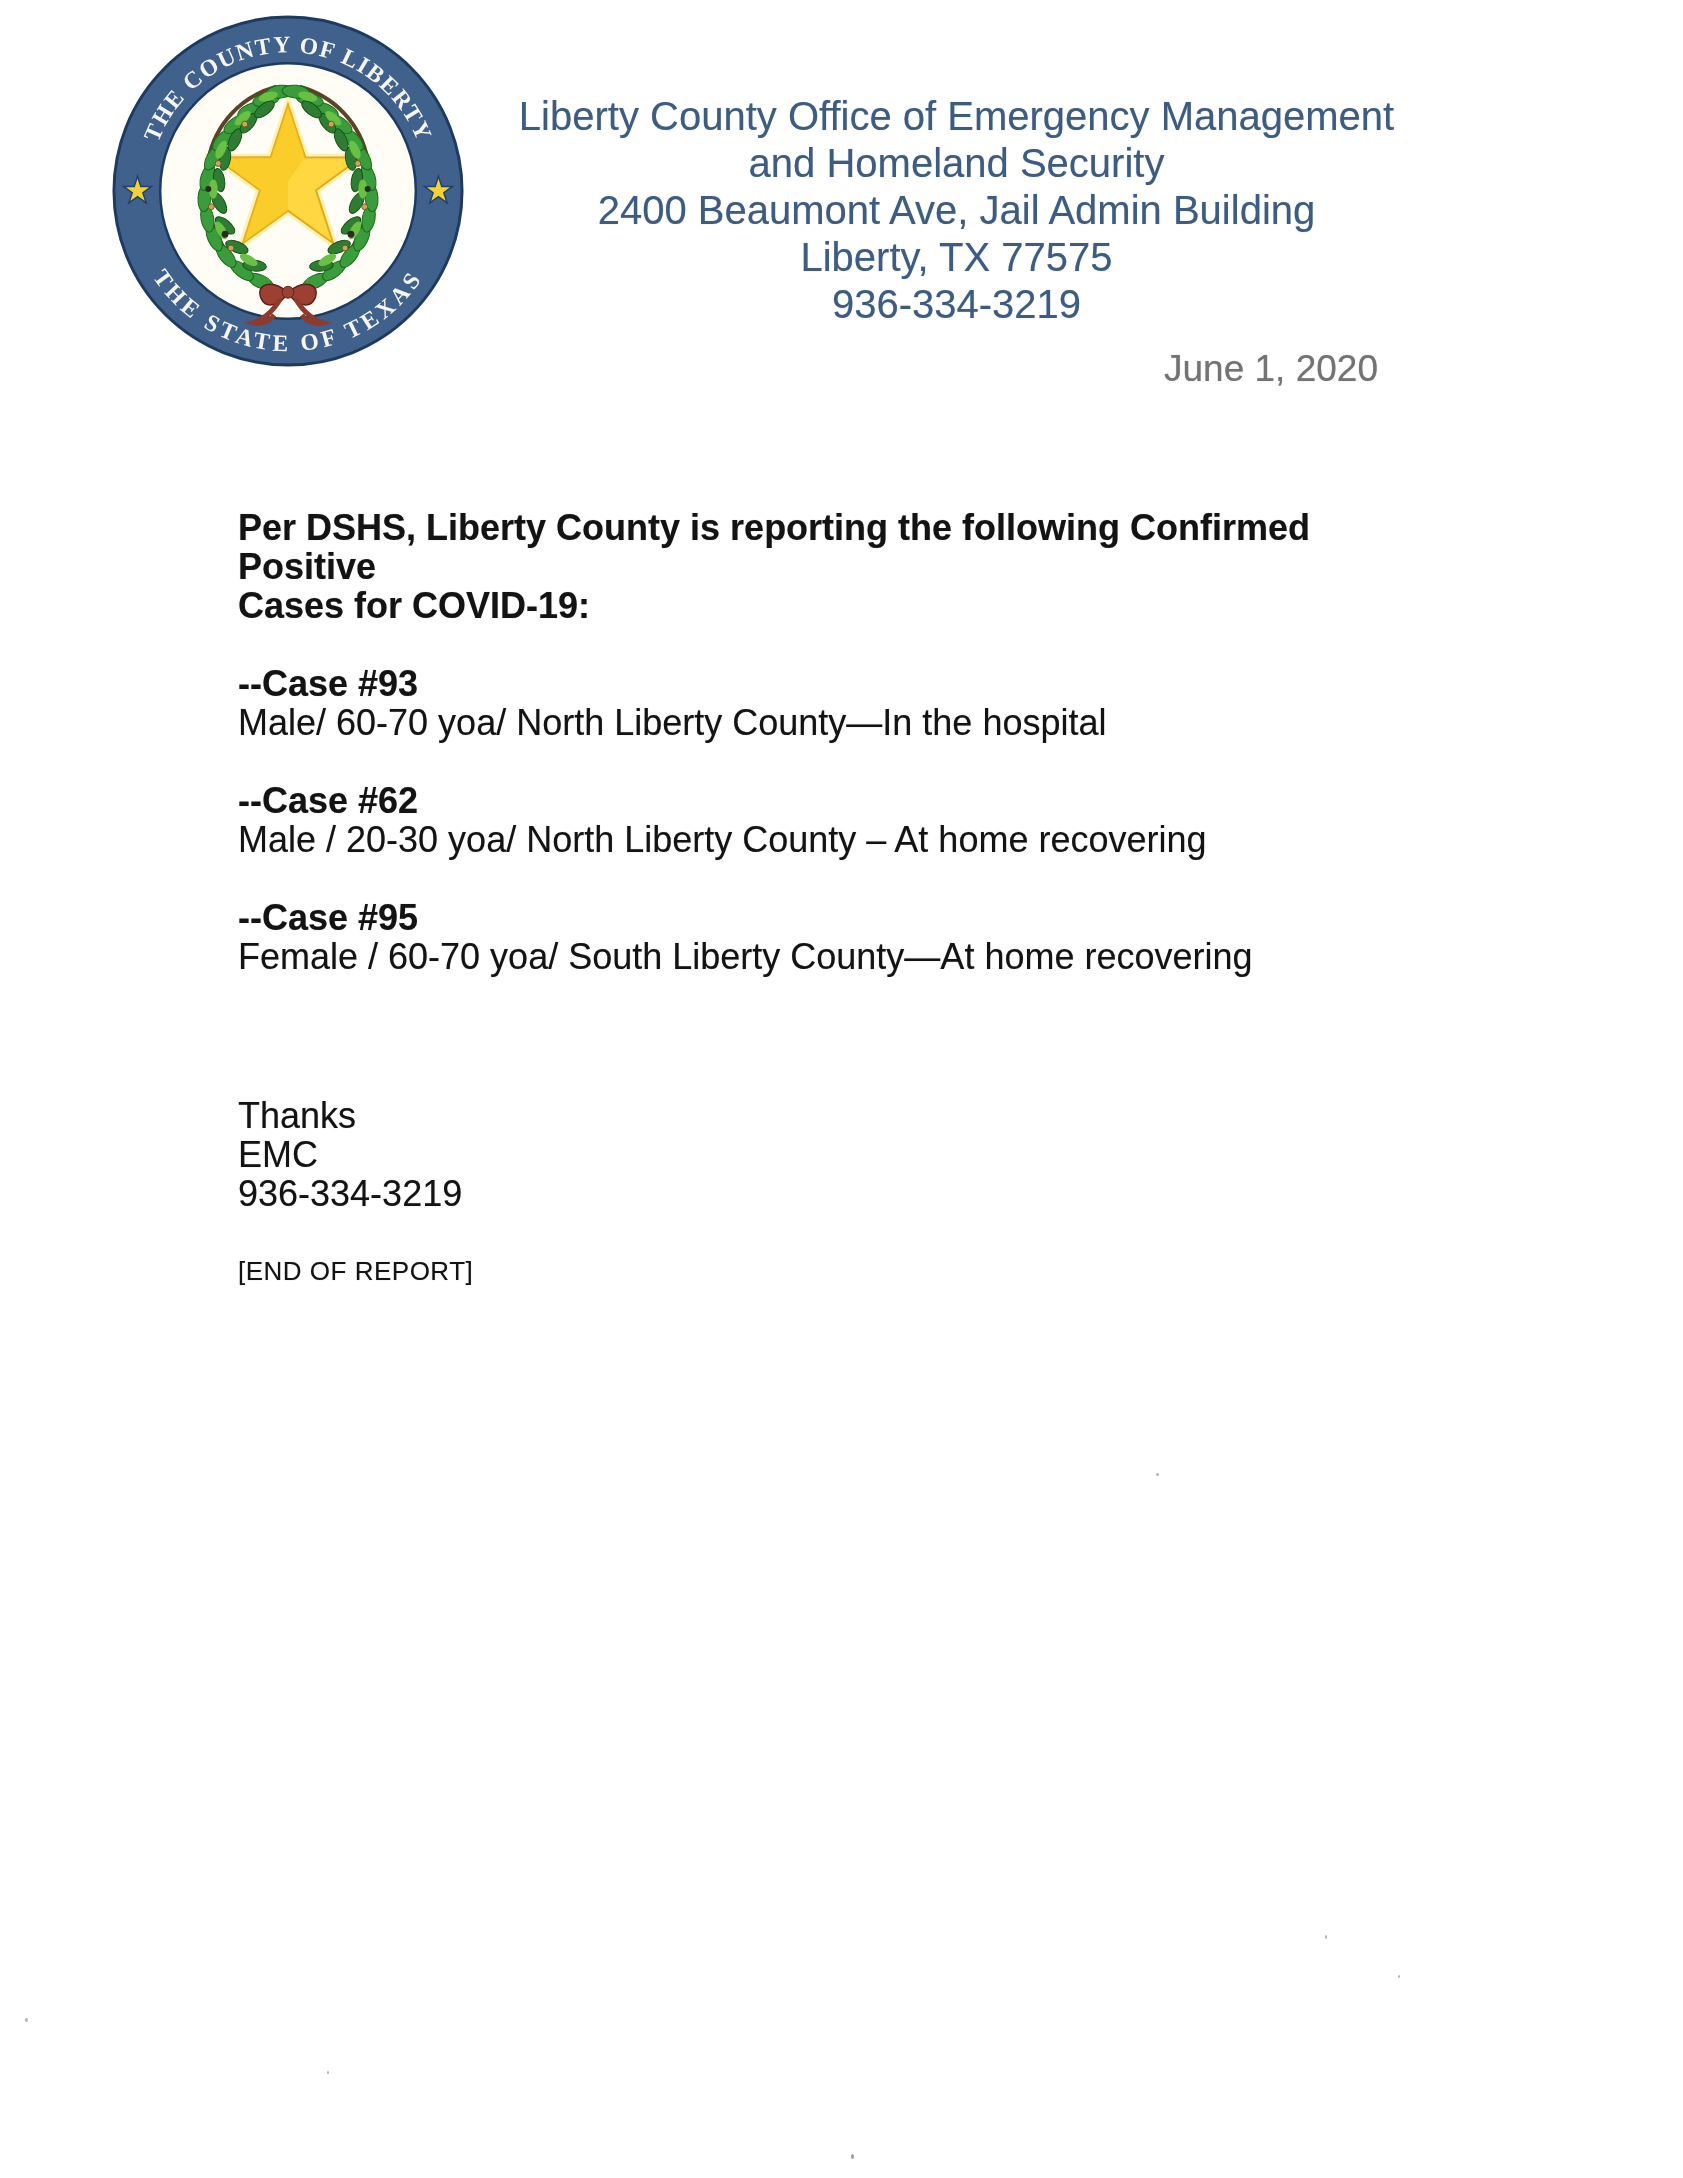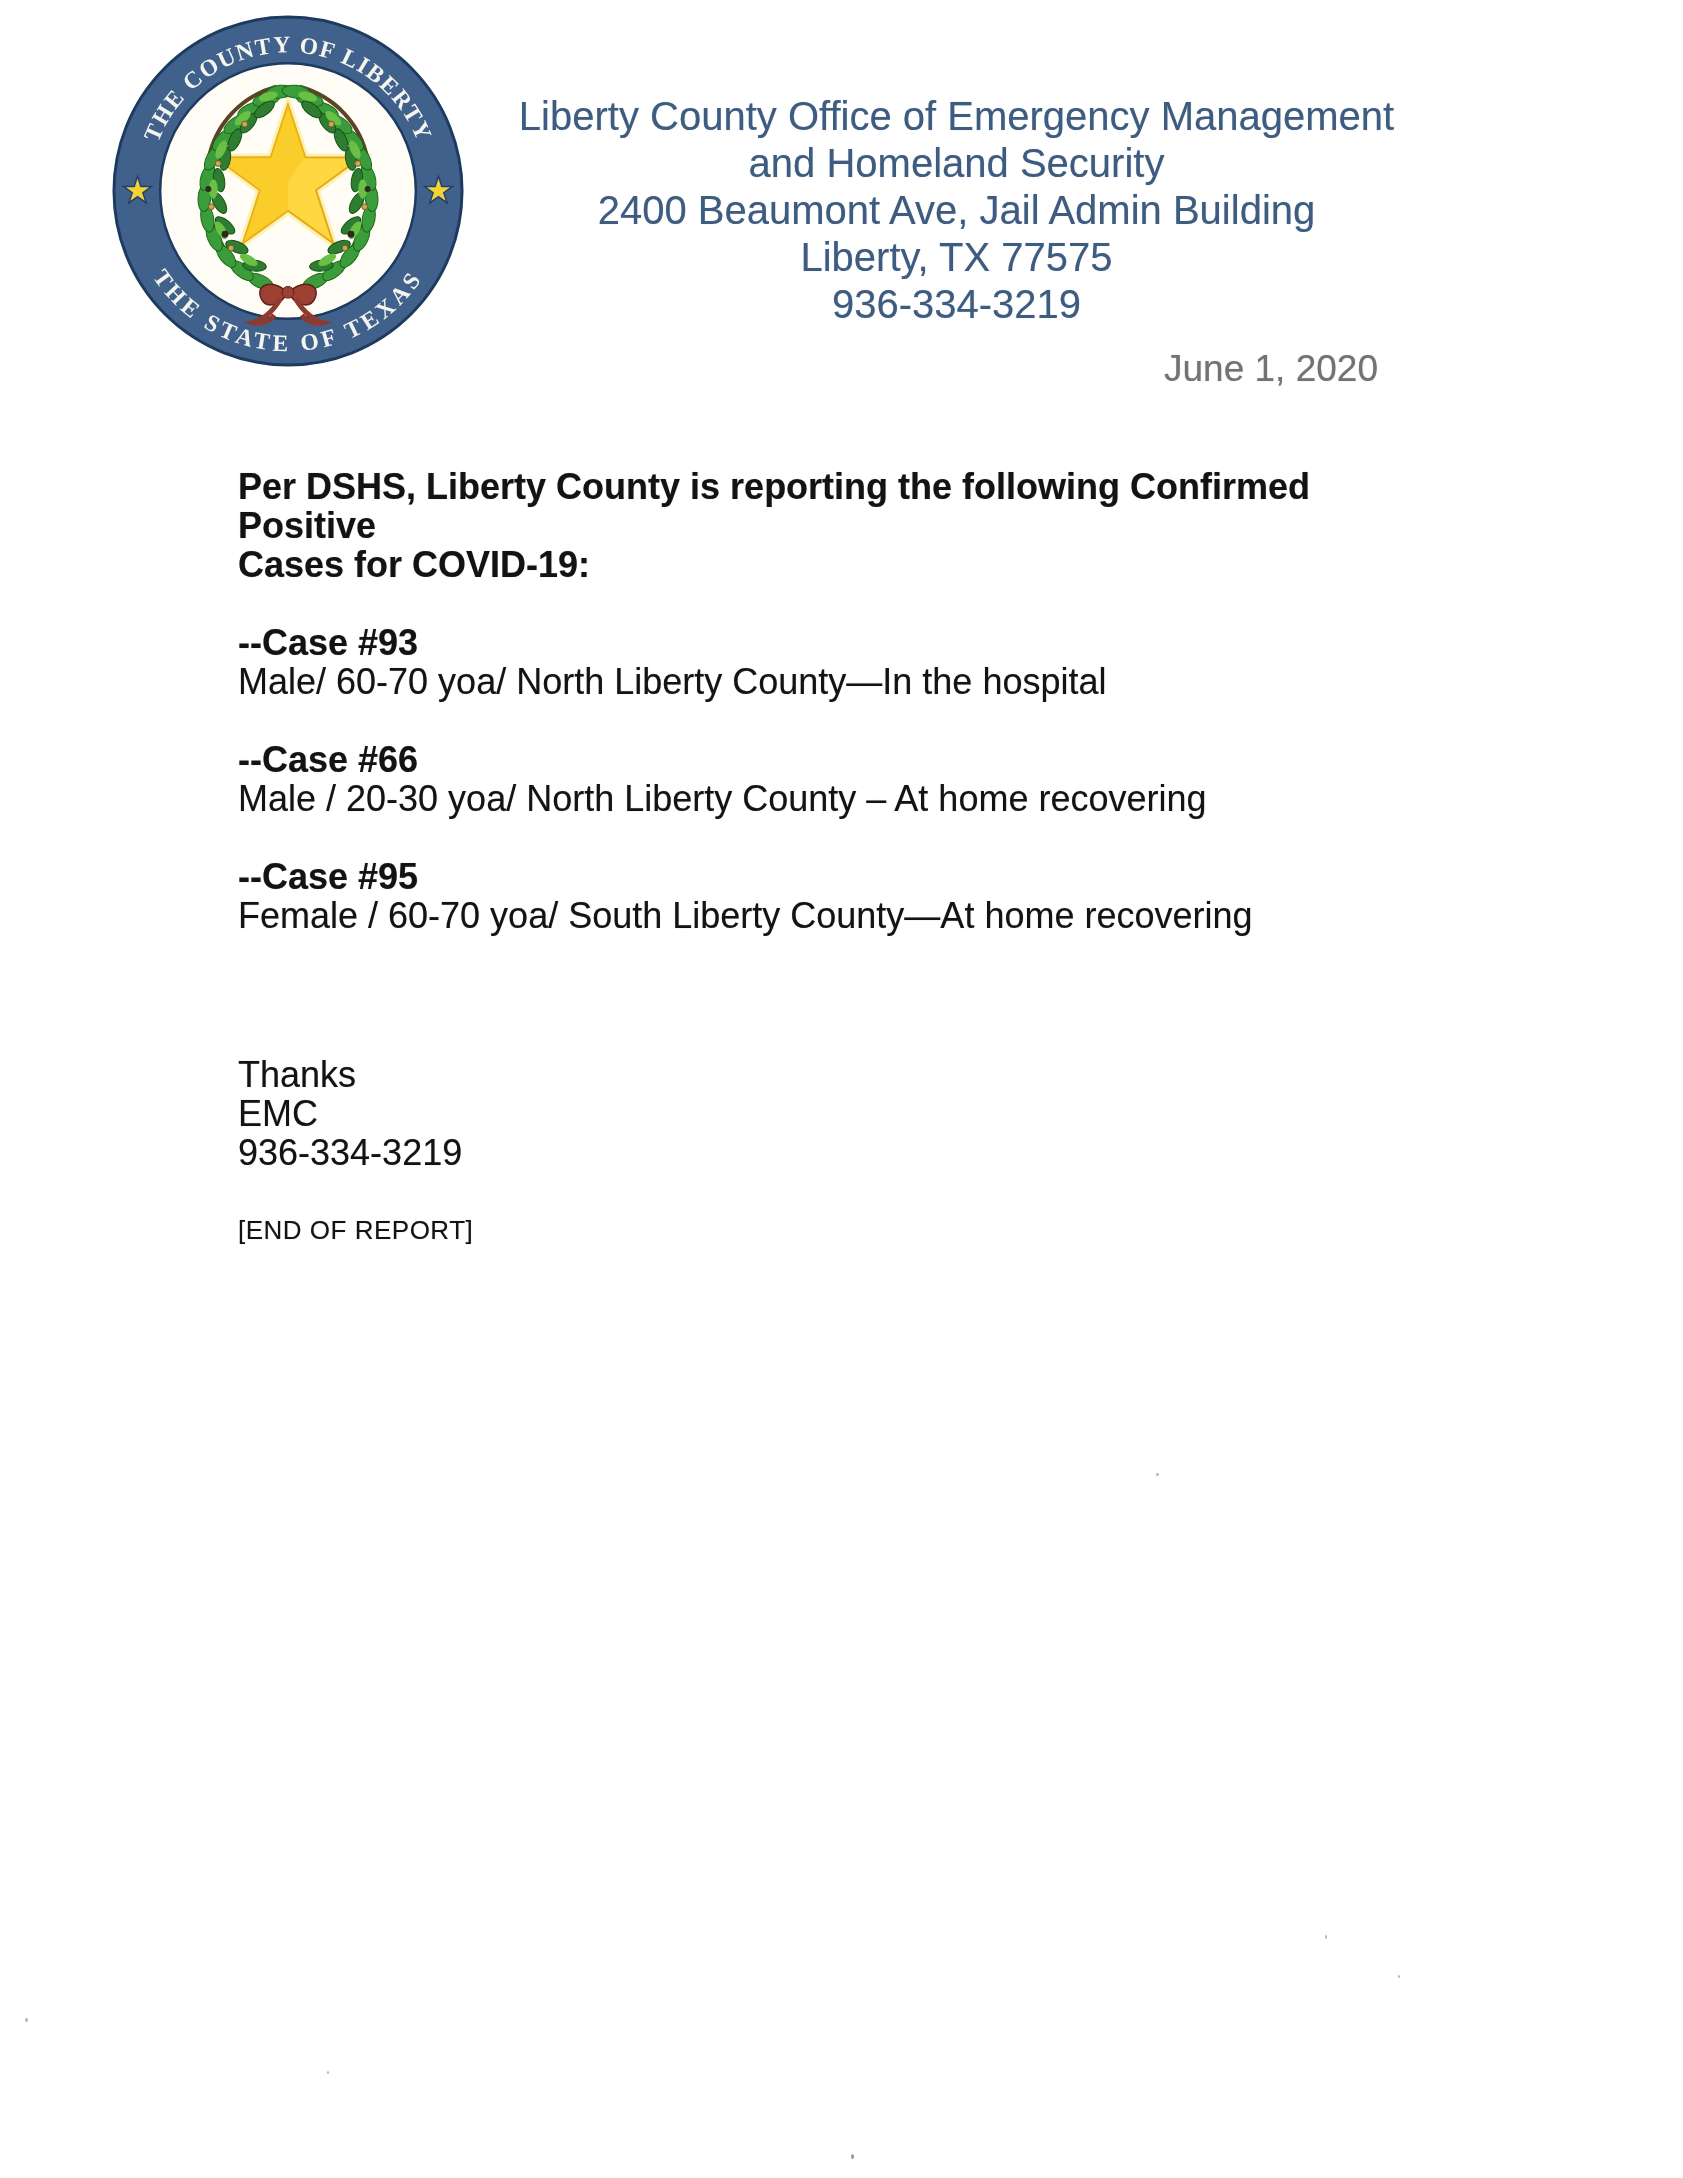--- a/index.html
+++ b/index.html
@@ -43,21 +43,21 @@
   .doc-body {
     position: absolute;
     left: 238px;
     top: 467px;
     width: 1198px;
     font-size: 36px;
     line-height: 39px;
     color: #131313;
     text-shadow: 0 0 1px rgba(0,0,0,0.35);
   }
-  .intro { font-weight: bold; margin-bottom: 39px; }
+  .intro { font-weight: bold; margin-bottom: 39px; margin-top: 41px; }
   .case-block { margin-bottom: 39px; }
   .case-label { font-weight: bold; }
   .signature-block { margin-top: 120px; }
   .end-marker { margin-top: 39px; font-size: 26px; letter-spacing: 0.5px; }
   .speckle {
     position: absolute;
     background: #8a8a8a;
     border-radius: 50%;
     opacity: 0.65;
   }
@@ -166,21 +166,21 @@
       <div>Per DSHS, Liberty County is reporting the following Confirmed Positive</div>
       <div>Cases for COVID-19:</div>
     </div>
 
     <div class="case-block">
       <div class="case-label">--Case #93</div>
       <div class="case-detail">Male/ 60-70 yoa/ North Liberty County—In the hospital</div>
     </div>
 
     <div class="case-block">
-      <div class="case-label">--Case #66</div>
+      <div class="case-label">--Case #62</div>
       <div class="case-detail">Male / 20-30 yoa/ North Liberty County – At home recovering</div>
     </div>
 
     <div class="case-block">
       <div class="case-label">--Case #95</div>
       <div class="case-detail">Female / 60-70 yoa/ South Liberty County—At home recovering</div>
     </div>
 
     <div class="signature-block">
       <div>Thanks</div>

